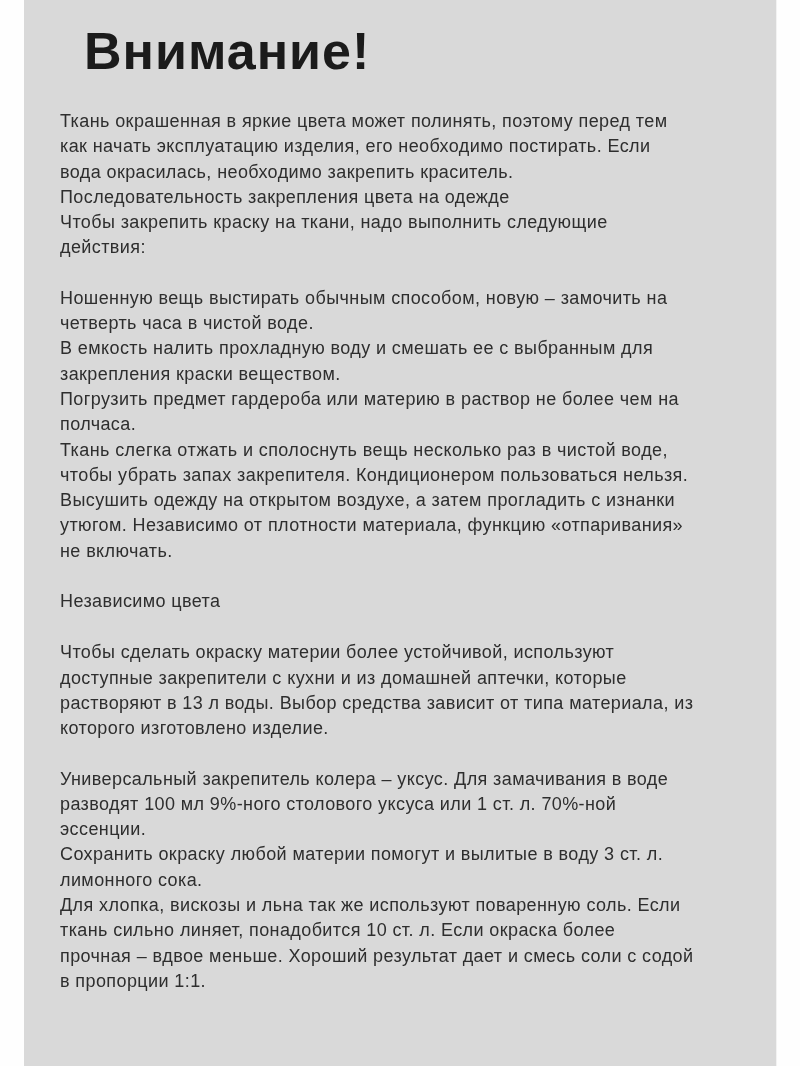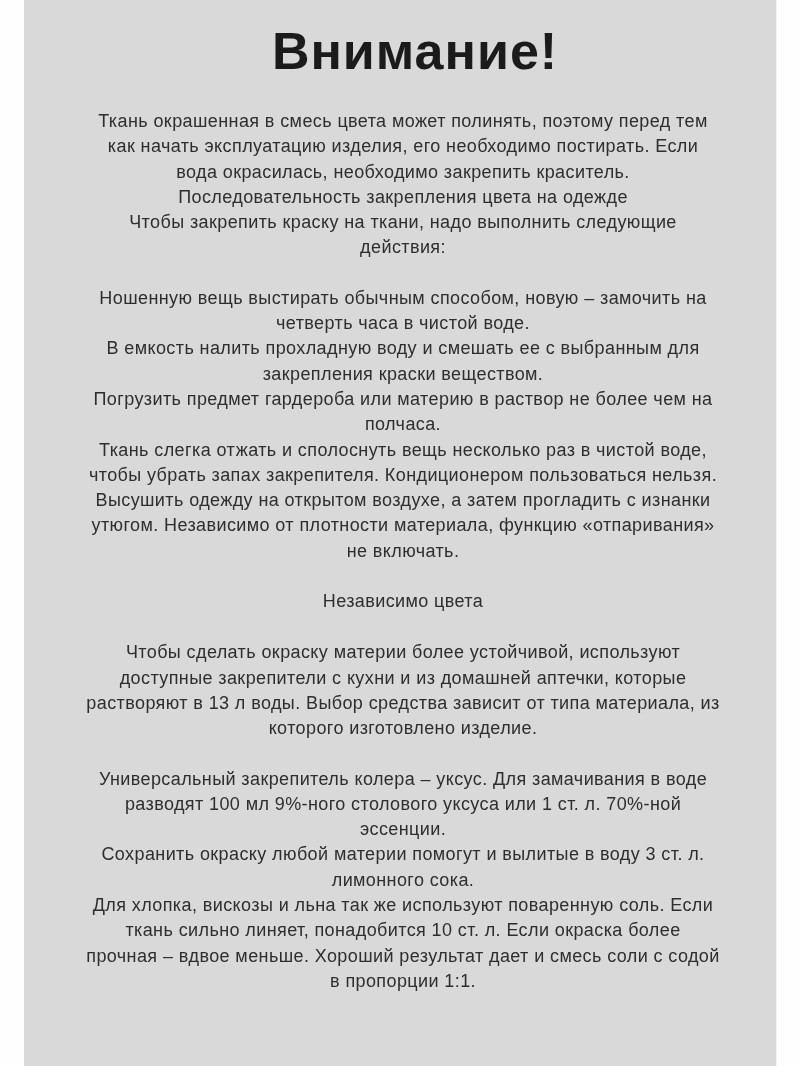--- a/index.html
+++ b/index.html
@@ -10,21 +10,20 @@
     width: 800px;
     height: 1066px;
     background: #ffffff;
     font-family: "Liberation Sans", "DejaVu Sans", sans-serif;
     overflow: hidden;
   }
   .canvas {
     width: 800px;
     height: 1066px;
     display: flex;
-    text-align: center;
   }
   .margin-strip {
     background: #fefefe;
     height: 100%;
     flex: 0 0 auto;
   }
   .margin-strip.left  { width: 24px; }
   .margin-strip.right { width: 23px; border-left: 1px solid #f2f2f2; }
   .page {
     flex: 1 1 auto;
@@ -56,21 +55,21 @@
 </style>
 </head>
 <body>
 
 <div class="canvas">
   <div class="margin-strip left"></div>
 
   <div class="page">
     <h1 class="page-title">Внимание!</h1>
 
-    <p class="para">Ткань окрашенная в смесь цвета может полинять, поэтому перед тем
+    <p class="para">Ткань окрашенная в яркие цвета может полинять, поэтому перед тем
 как начать эксплуатацию изделия, его необходимо постирать. Если
 вода окрасилась, необходимо закрепить краситель.
 Последовательность закрепления цвета на одежде
 Чтобы закрепить краску на ткани, надо выполнить следующие
 действия:</p>
 
     <p class="para">Ношенную вещь выстирать обычным способом, новую – замочить на
 четверть часа в чистой воде.
 В емкость налить прохладную воду и смешать ее с выбранным для
 закрепления краски веществом.

